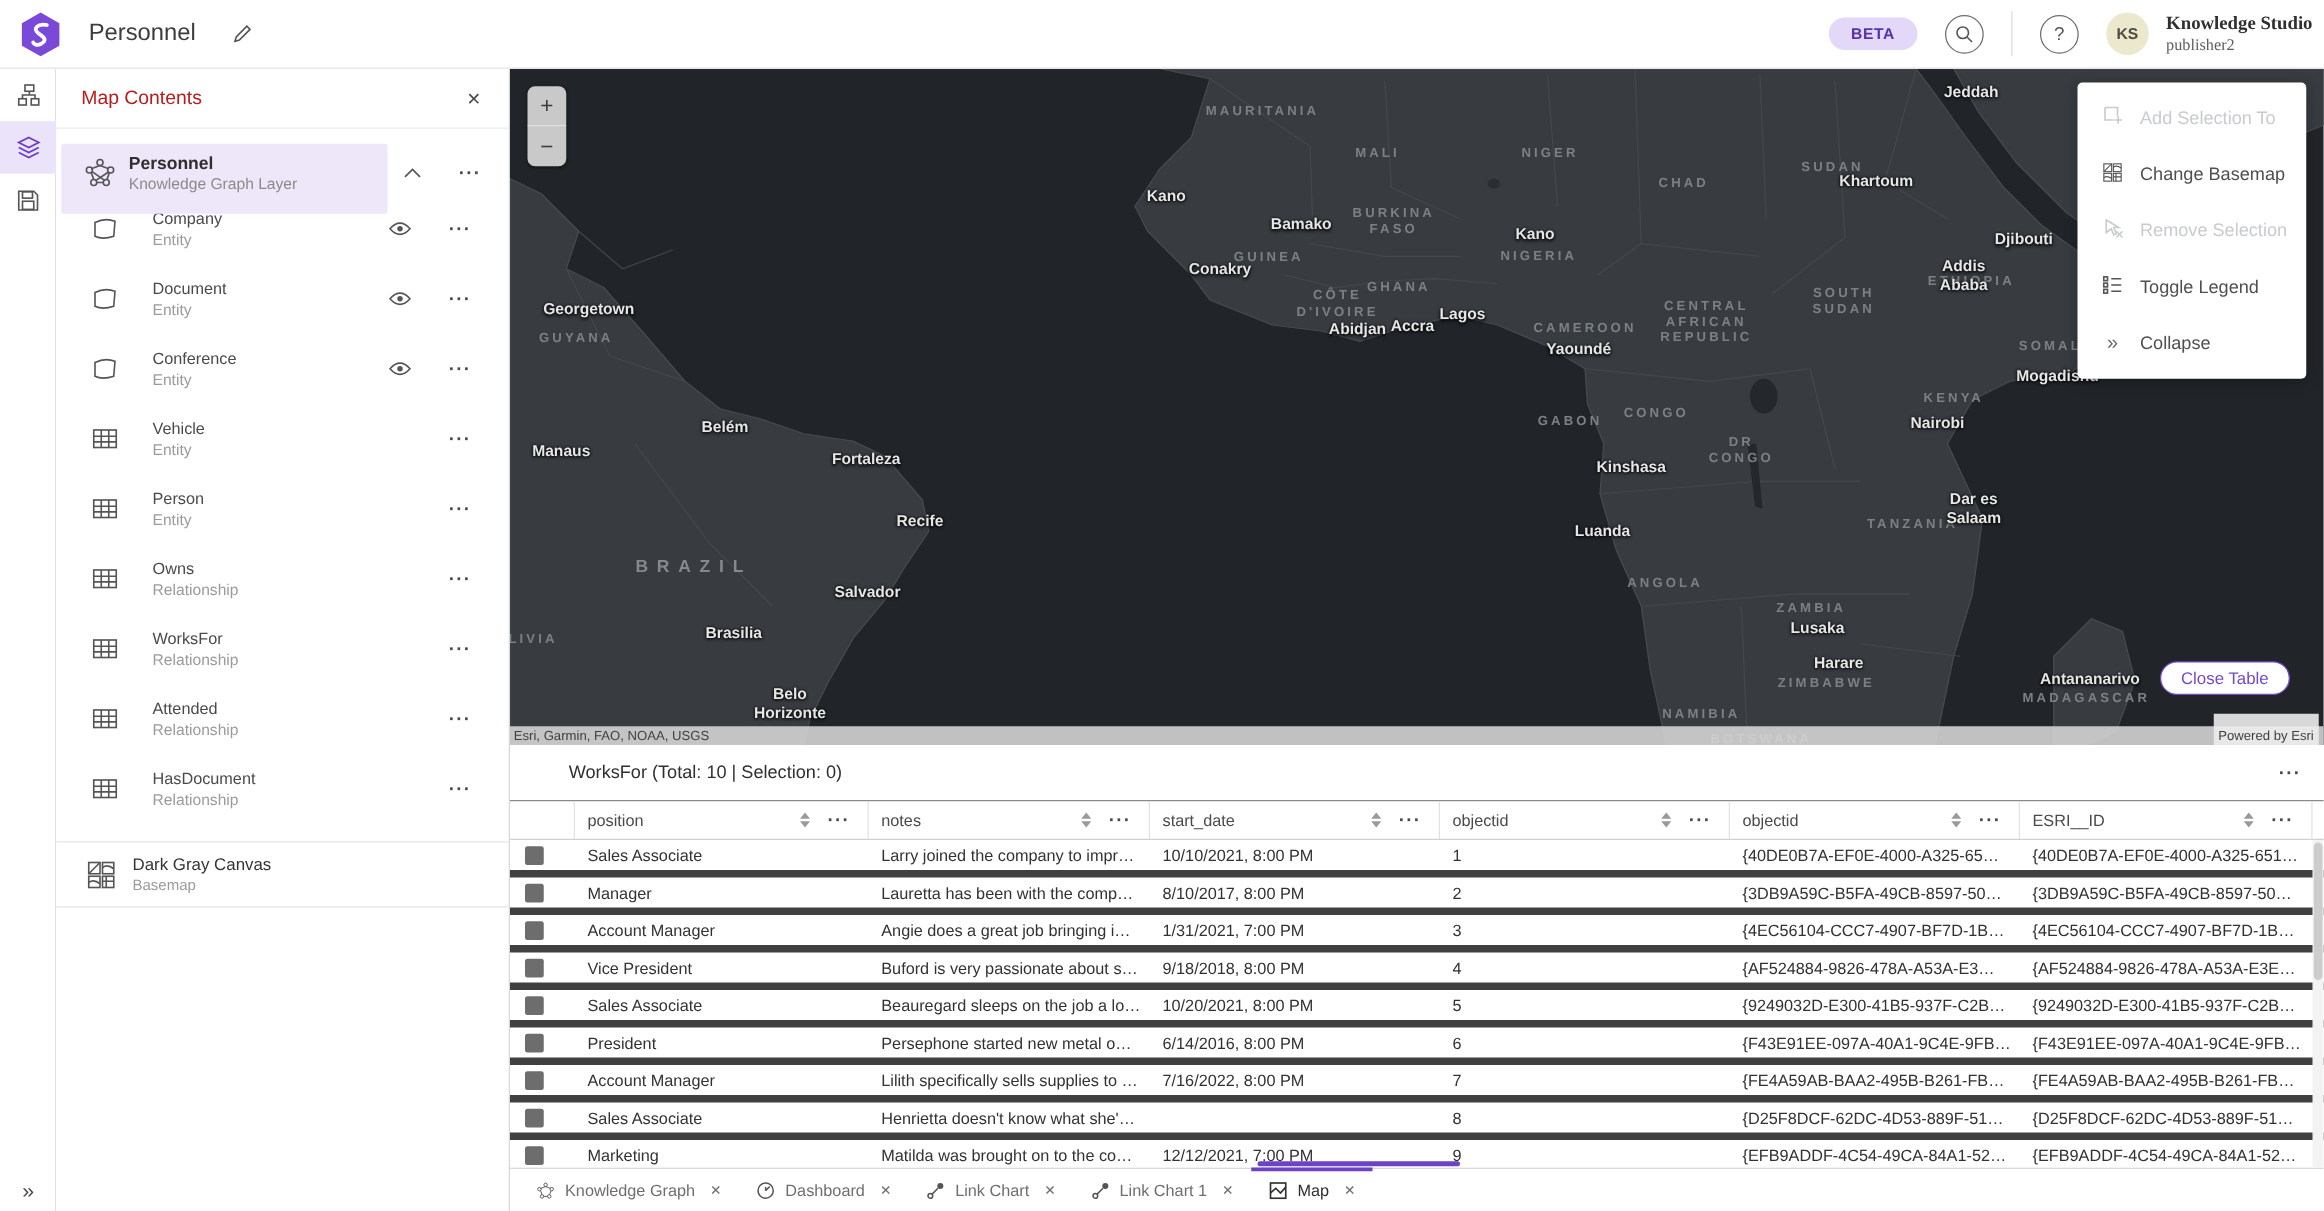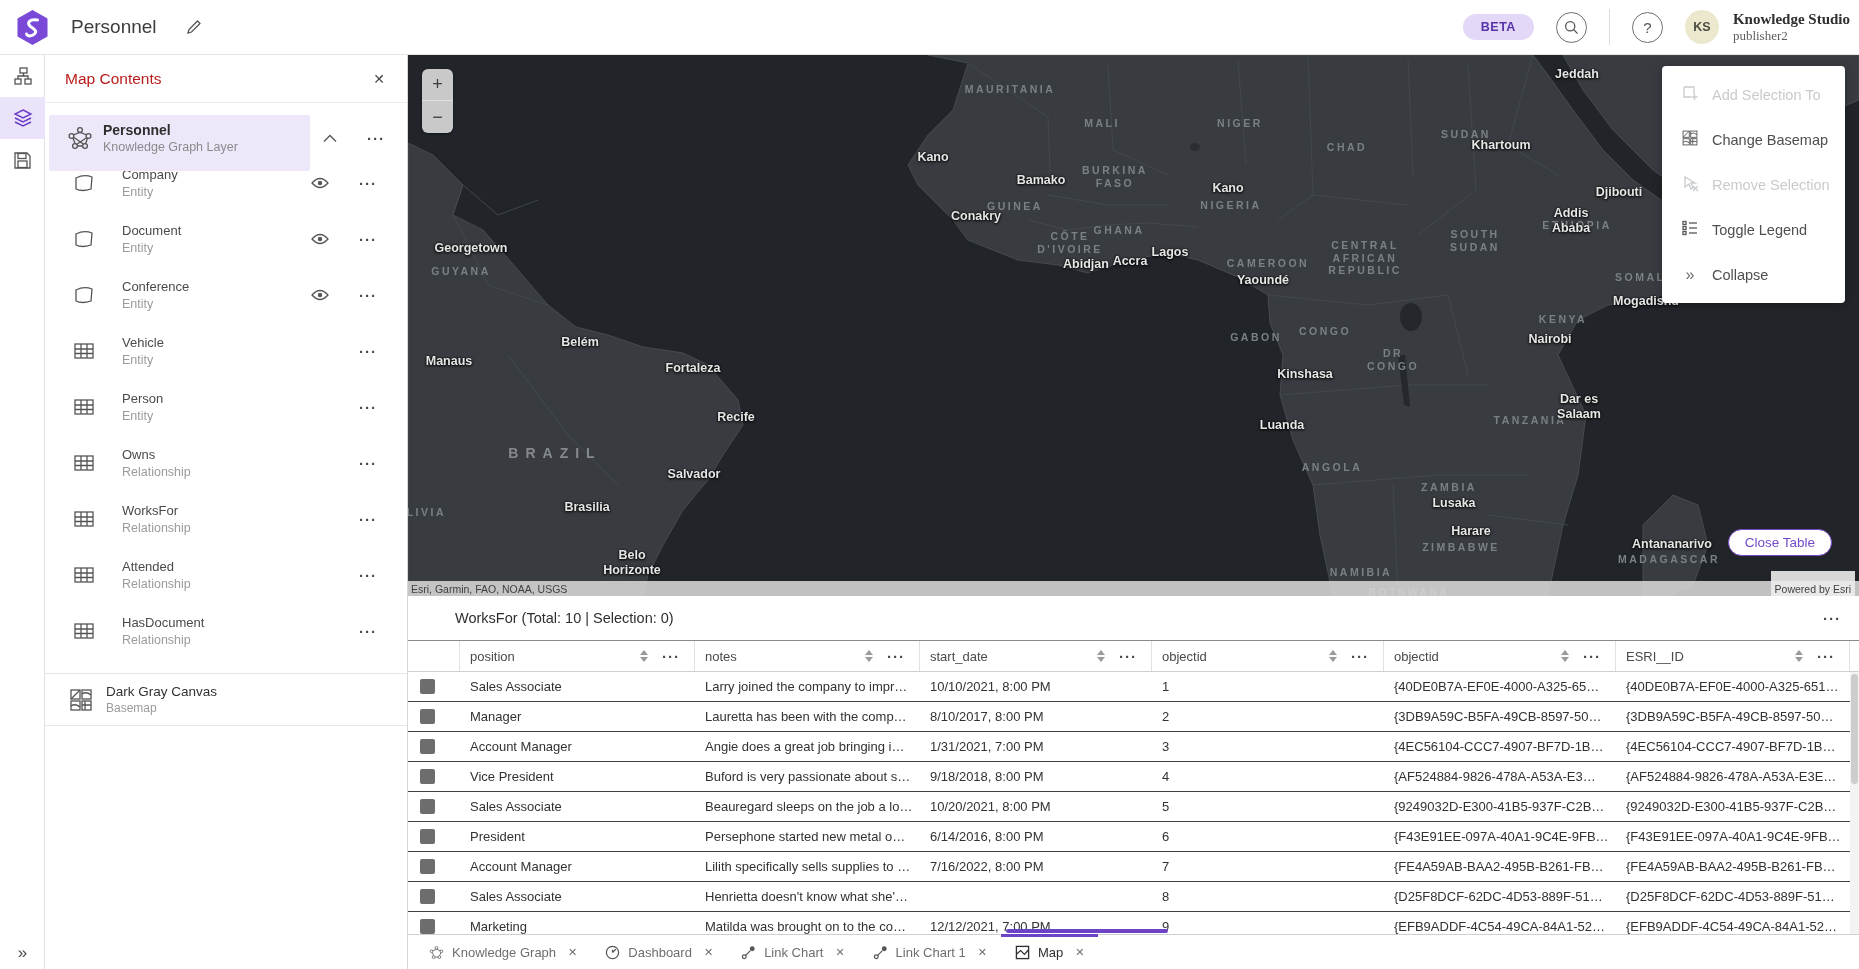--- a/index.html
+++ b/index.html
@@ -106,21 +106,21 @@
   .gh-cell .lbl { margin-left:10px; }
   .gh-cell .ctrl { margin-left:auto; display:flex; align-items:center; margin-right:14px; }
   .sorter { display:flex; flex-direction:column; gap:2px; margin-right:14px; cursor:pointer; }
   .sorter .up { width:0; height:0; border-left:4px solid transparent; border-right:4px solid transparent;
                 border-bottom:5px solid #9a9a9a; }
   .sorter .dn { width:0; height:0; border-left:4px solid transparent; border-right:4px solid transparent;
                 border-top:5px solid #9a9a9a; }
   .col-cb { width:52px; }  .col-pos { width:235px; } .col-notes { width:225px; }
   .col-date { width:232px; } .col-oid { width:232px; } .col-gid { width:232px; } .col-esri { width:234px; }
   .grid-body { position:relative; height:262px; overflow:hidden; background:#fff; }
-  .grid-row { height:30px; display:flex; align-items:center; border-bottom:1px solid #404040; }
+  .grid-row { height:30px; display:flex; align-items:center; border-bottom:6px solid #404040; }
   .gcell { font-size:13px; color:#323232; padding-left:10px; white-space:nowrap; overflow:hidden; }
   .rowcb { width:15px; height:15px; background:#6d6d6d; border-radius:2px; margin-left:12px; cursor:pointer; }
   .cbwrap { width:52px; display:flex; align-items:center; }
   .vscroll { position:absolute; right:0; top:0; width:9px; height:262px; background:#f3f3f3; }
   .vthumb { position:absolute; right:1px; top:2px; width:7px; height:110px; background:#cdcdcd; border-radius:4px; }
   .hthumb { position:absolute; left:598px; bottom:1px; width:162px; height:4px; background:#6c43c4; border-radius:2px; }
 
   
   .tabbar { height:35px; border-top:1px solid #cfcfcf; background:#fff; display:flex; align-items:stretch; padding-left:7px; }
   .tab { position:relative; display:flex; align-items:center; padding:0 14px; cursor:pointer; color:#6e6e6e; }

